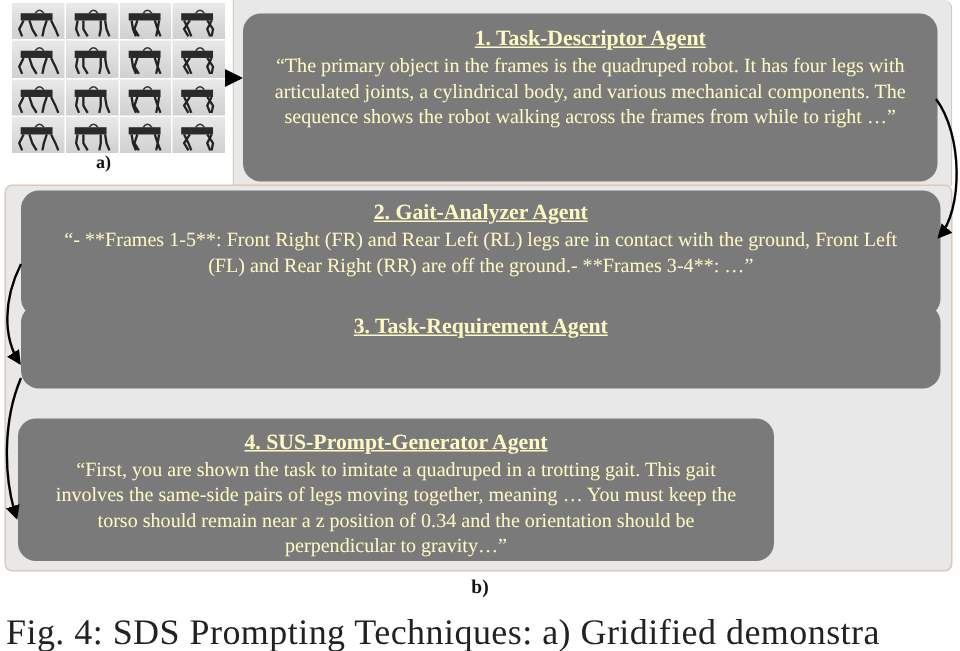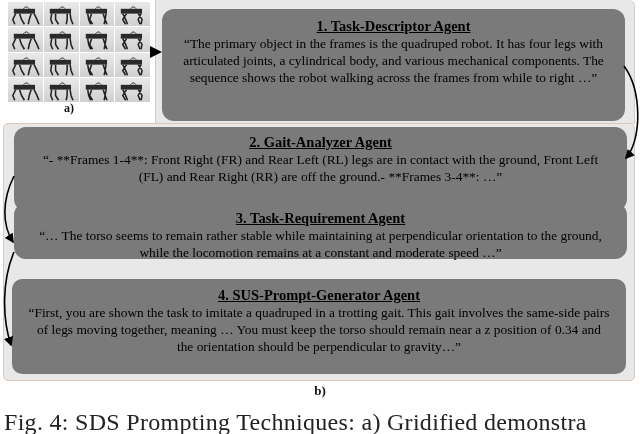--- a/index.html
+++ b/index.html
@@ -7,27 +7,27 @@
          font-family:"Liberation Serif", "DejaVu Serif", serif; }
   .thumbs { position:absolute; left:8px; top:2px; width:142px; height:100px;
             display:grid; grid-template-columns:repeat(4,1fr); grid-template-rows:repeat(4,1fr); gap:1px; }
   .thumb { background:linear-gradient(180deg,#e9e9e9,#d0d0d0); position:relative; overflow:hidden; }
   .thumb svg { position:absolute; left:0; top:0; width:100%; height:100%; }
   .label-a { position:absolute; left:64px; top:101px; font-weight:bold; font-size:12px; color:#111; }
   .top-frame { position:absolute; left:155px; top:0px; width:478px; height:124px; background:#e8e8e8;
                border:1px solid #d8c9bc; border-bottom:none; border-top:none; border-radius:0 6px 0 0; }
   .lower-frame { position:absolute; left:3px; top:123px; width:630px; height:256px; background:#e8e8e8;
                  border:1px solid #d8c9bc; border-radius:5px; }
-  .box { position:absolute; background:#7a7a7a; border-radius:12px; color:#000000; text-align:center;
+  .box { position:absolute; background:#7a7a7a; border-radius:12px; color:#fef9c3; text-align:center;
          font-size:13.4px; line-height:17px; }
   .box .title { font-weight:bold; text-decoration:underline; font-size:14.5px; line-height:18px; }
   .b1 { left:162px; top:9px; width:463px; height:112px; padding-top:8px; box-sizing:border-box; }
   .b2 { left:14px; top:127px; width:613px; height:84px; padding-top:6px; box-sizing:border-box; }
   .b3 { left:14px; top:203px; width:613px; height:56px; padding-top:6px; box-sizing:border-box; }
-  .b4 { left:12px; top:279px; width:614px; height:95px; padding-top:7px; box-sizing:border-box;border-radius:10px; }
+  .b4 { left:12px; top:279px; width:504px; height:95px; padding-top:7px; box-sizing:border-box; }
   .label-b { position:absolute; left:0; width:640px; top:383px; text-align:center; font-weight:bold; font-size:13px; color:#111; }
   .caption { position:absolute; left:4px; top:409px; font-size:24px; color:#222; white-space:nowrap; letter-spacing:0.3px; }
   svg.arrows { position:absolute; left:0; top:0; width:640px; height:434px; pointer-events:none; }
 </style>
 </head>
 <body>
 
 <div class="top-frame"></div>
 <div class="lower-frame"></div>
 
@@ -146,25 +146,24 @@
     </div>
   </div>
 <div class="label-a">a)</div>
 
 <div class="box b1">
   <div class="title">1. Task-Descriptor Agent</div>
   <div style="padding:0 14px;">“The primary object in the frames is the quadruped robot. It has four legs with articulated joints, a cylindrical body, and various mechanical components. The sequence shows the robot walking across the frames from while to right …”</div>
 </div>
 <div class="box b2">
   <div class="title">2. Gait-Analyzer Agent</div>
-  <div style="padding:0 28px;">“- **Frames 1-4**: Front Right (FR) and Rear Left (RL) legs are in contact with the ground, Front Left (FL) and Rear Right (RR) are off the ground.- **Frames 3-4**: …”</div>
+  <div style="padding:0 28px;">“- **Frames 1-5**: Front Right (FR) and Rear Left (RL) legs are in contact with the ground, Front Left (FL) and Rear Right (RR) are off the ground.- **Frames 3-4**: …”</div>
 </div>
 <div class="box b3">
   <div class="title">3. Task-Requirement Agent</div>
-  <div style="padding:0 22px;">“… The torso seems to remain rather stable while maintaining at perpendicular orientation to the ground, while the locomotion remains at a constant and moderate speed …”</div>
 </div>
 <div class="box b4">
   <div class="title">4. SUS-Prompt-Generator Agent</div>
   <div style="padding:0 16px;">“First, you are shown the task to imitate a quadruped in a trotting gait. This gait involves the same-side pairs of legs moving together, meaning … You must keep the torso should remain near a z position of 0.34 and the orientation should be perpendicular to gravity…”</div>
 </div>
 
 <div class="label-b">b)</div>
 <div class="caption">Fig. 4: SDS Prompting Techniques: a) Gridified demonstra</div>
 
 <svg class="arrows" viewBox="0 0 640 434">

